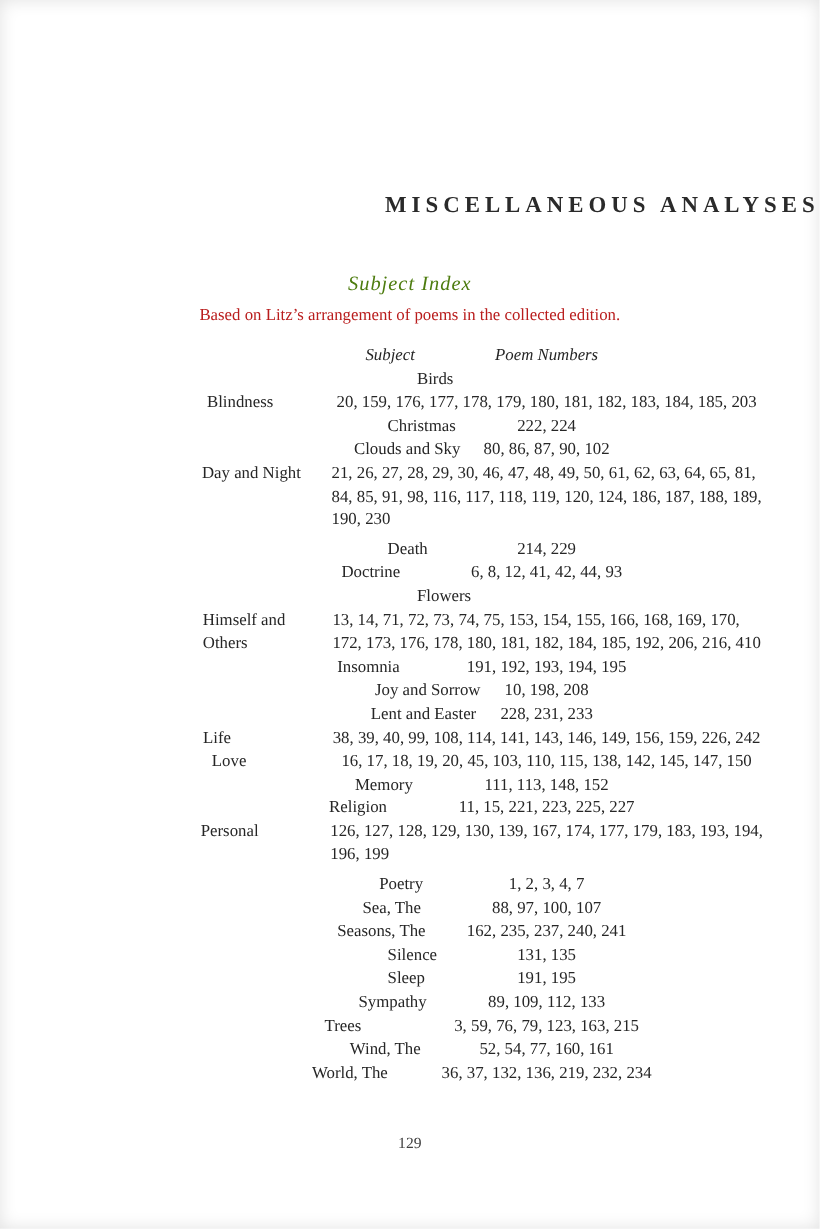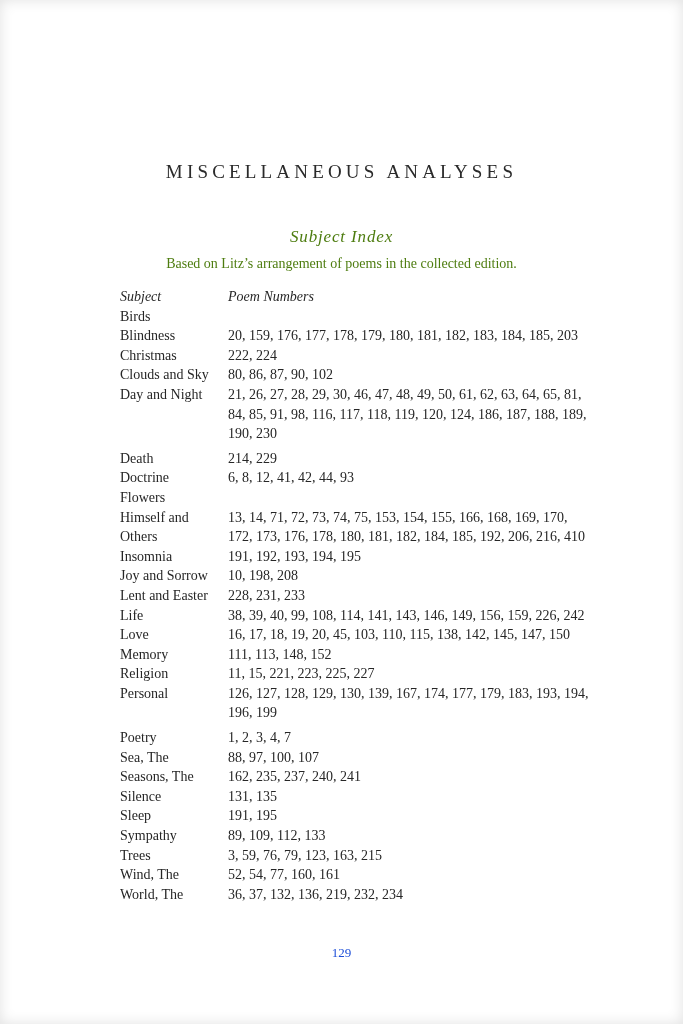--- a/index.html
+++ b/index.html
@@ -18,68 +18,68 @@
     position: relative;
     width: 683px;
     height: 1024px;
     box-sizing: border-box;
     padding-top: 161px;
     background: #ffffff;
     box-shadow: inset 0 0 14px rgba(0,0,0,0.12);
   }
   .title {
     margin: 0;
-    text-align: center;
+    text-align: right;
     font-size: 19px;
-    font-weight: normal;
+    font-weight: bold;
     letter-spacing: 0.22em;
     color: #2a2a2a;
   }
   .section-title {
     margin: 44px 0 0 0;
     text-align: center;
     font-size: 17px;
     font-weight: normal;
     font-style: italic;
     letter-spacing: 0.05em;
     color: #4d7c0f;
   }
   .subtitle {
     margin: 9px 0 0 0;
     text-align: center;
     font-size: 14px;
-    color: #4d7c0f;
+    color: #b91c1c;
   }
   .index-table {
     margin: 15px 0 0 120px;
     font-size: 14px;
     line-height: 19.6px;
   }
-  .row { display: flex; align-items: flex-start; }
+  .row { display: flex; align-items: flex-start; justify-content: center; }
   .row.gap-before { margin-top: 5px; }
   .subject-cell {
     flex: none;
     width: 108px;
     white-space: pre-line;
   }
   .numbers-cell {
     white-space: pre;
   }
   .header-row .subject-cell,
   .header-row .numbers-cell {
     font-style: italic;
   }
   .page-number {
     position: absolute;
     top: 945px;
     left: 0;
     width: 100%;
     text-align: center;
     font-size: 13px;
-    color: #1d4ed8;
+    color: #404040;
   }
 </style>
 </head>
 <body>
 
 <div class="page">
   <h1 class="title">MISCELLANEOUS ANALYSES</h1>
   <h2 class="section-title">Subject Index</h2>
   <p class="subtitle">Based on Litz’s arrangement of poems in the collected edition.</p>
 

